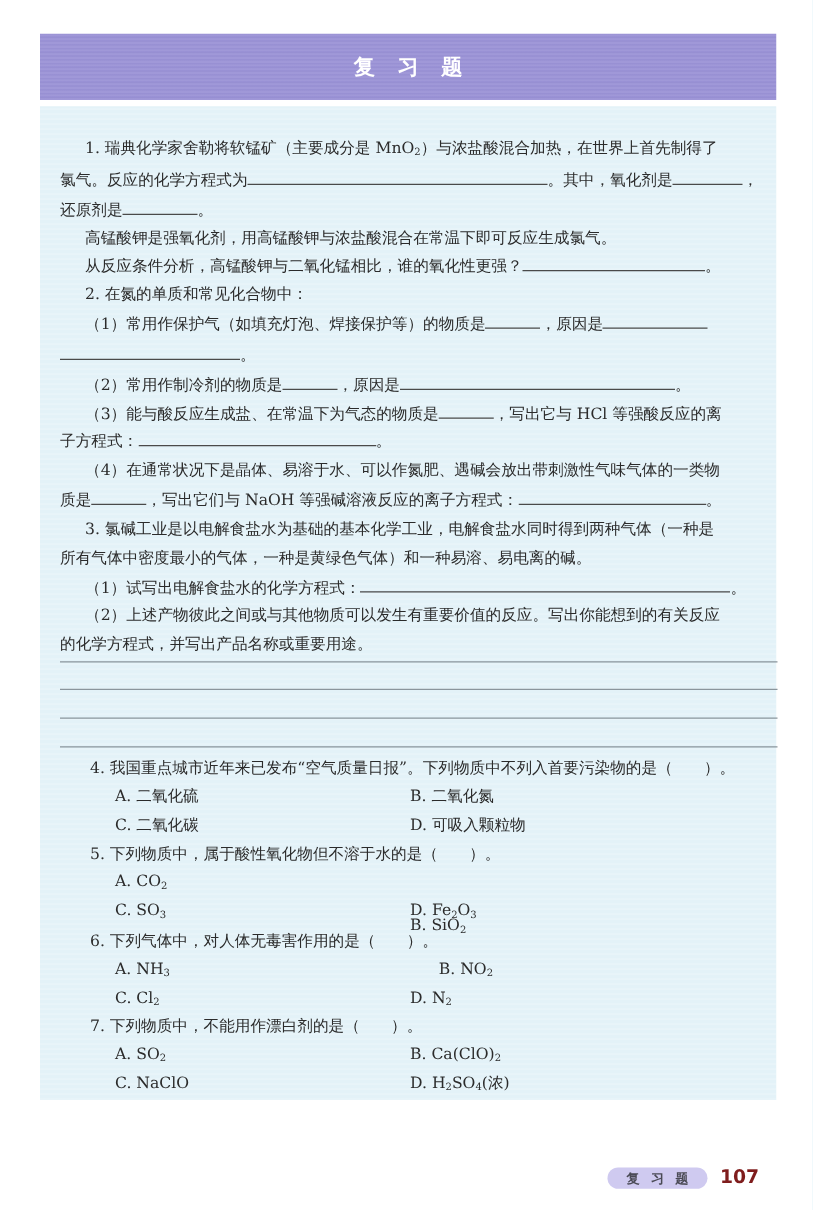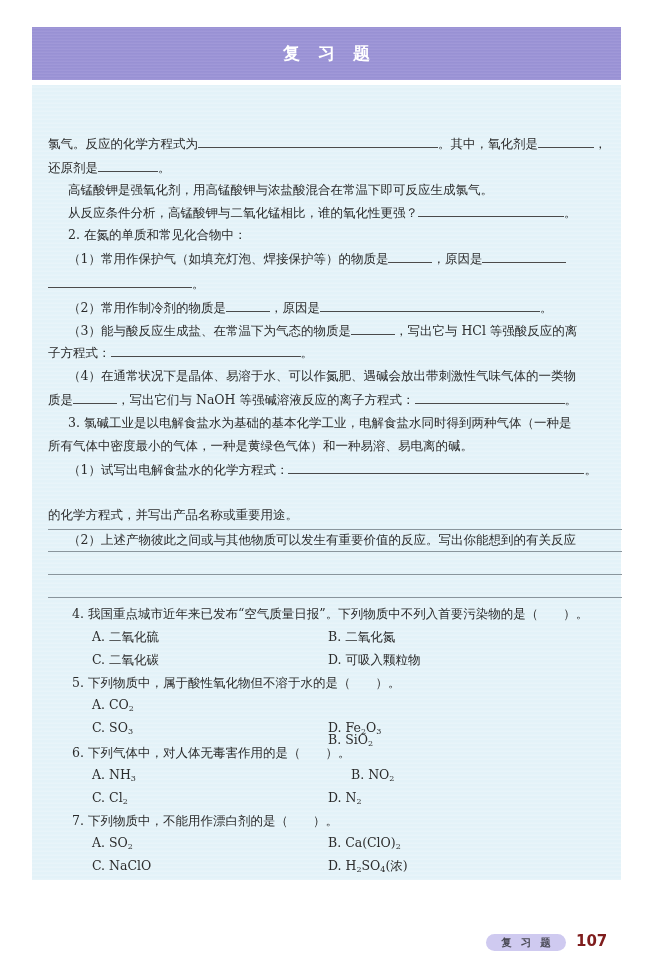--- a/index.html
+++ b/index.html
@@ -50,20 +50,23 @@
 </style>
 </head>
 <body>
 
 <div class="header-band">
   <span class="header-title">复习题</span>
 </div>
 
 <div class="content-box">
 
+  <div class="line" style="top:25px; left:36px;">
+    <span>1. 瑞典化学家舍勒将软锰矿（主要成分是 MnO</span><sub>2</sub><span>）与浓盐酸混合加热，在世界上首先制得了</span>
+  </div>
   <div class="line" style="top:50px; left:16px;">
     <span>氯气。反应的化学方程式为</span><span class="blank" style="width:240px;"></span><span>。其中，氧化剂是</span><span class="blank" style="width:56px;"></span><span>，</span>
   </div>
   <div class="line" style="top:74px; left:16px;">
     <span>还原剂是</span><span class="blank" style="width:60px;"></span><span>。</span>
   </div>
   <div class="line" style="top:97px; left:36px;">高锰酸钾是强氧化剂，用高锰酸钾与浓盐酸混合在常温下即可反应生成氯气。</div>
   <div class="line" style="top:119px; left:36px;">
     <span>从反应条件分析，高锰酸钾与二氧化锰相比，谁的氧化性更强？</span><span class="blank" style="width:146px;"></span><span>。</span>
   </div>
@@ -87,21 +90,21 @@
   <div class="line" style="top:283px; left:36px;">（4）在通常状况下是晶体、易溶于水、可以作氮肥、遇碱会放出带刺激性气味气体的一类物</div>
   <div class="line" style="top:306px; left:16px;">
     <span>质是</span><span class="blank" style="width:44px;"></span><span>，写出它们与 NaOH 等强碱溶液反应的离子方程式：</span><span class="blank" style="width:150px;"></span><span>。</span>
   </div>
 
   <div class="line" style="top:330px; left:36px;">3. 氯碱工业是以电解食盐水为基础的基本化学工业，电解食盐水同时得到两种气体（一种是</div>
   <div class="line" style="top:353px; left:16px;">所有气体中密度最小的气体，一种是黄绿色气体）和一种易溶、易电离的碱。</div>
   <div class="line" style="top:376px; left:36px;">
     <span>（1）试写出电解食盐水的化学方程式：</span><span class="blank" style="width:296px;"></span><span>。</span>
   </div>
-  <div class="line" style="top:399px; left:36px;margin-top:48px;">（2）上述产物彼此之间或与其他物质可以发生有重要价值的反应。写出你能想到的有关反应</div>
+  <div class="line" style="top:399px; left:36px;">（2）上述产物彼此之间或与其他物质可以发生有重要价值的反应。写出你能想到的有关反应</div>
   <div class="line" style="top:422px; left:16px;">的化学方程式，并写出产品名称或重要用途。</div>
 
   <div class="full-rule" style="top:444px;"></div>
   <div class="full-rule" style="top:466px;"></div>
   <div class="full-rule" style="top:489px;"></div>
   <div class="full-rule" style="top:512px;"></div>
 
   <div class="line" style="top:521px; left:40px;">4. 我国重点城市近年来已发布“空气质量日报”。下列物质中不列入首要污染物的是（　　）。</div>
   <div class="opt" style="top:544px; left:60px;">A. 二氧化硫</div>
   <div class="opt" style="top:544px; left:296px;">B. 二氧化氮</div>

